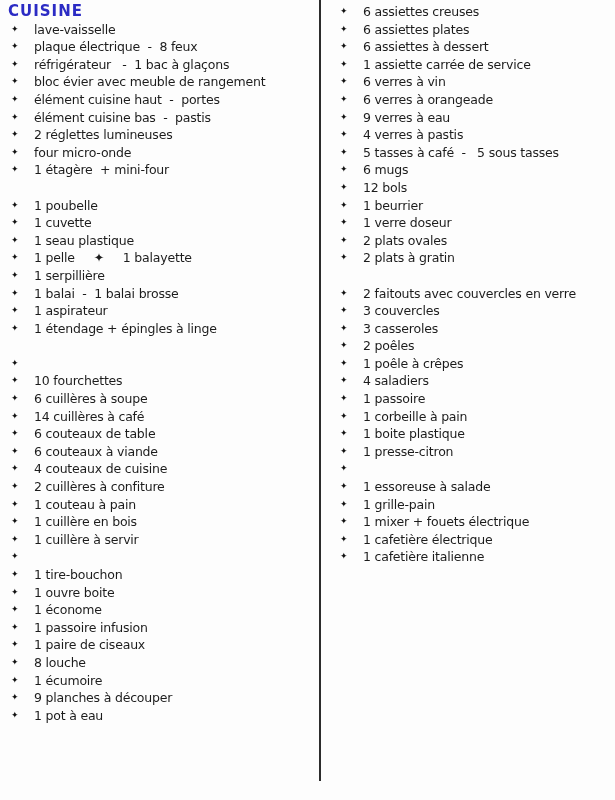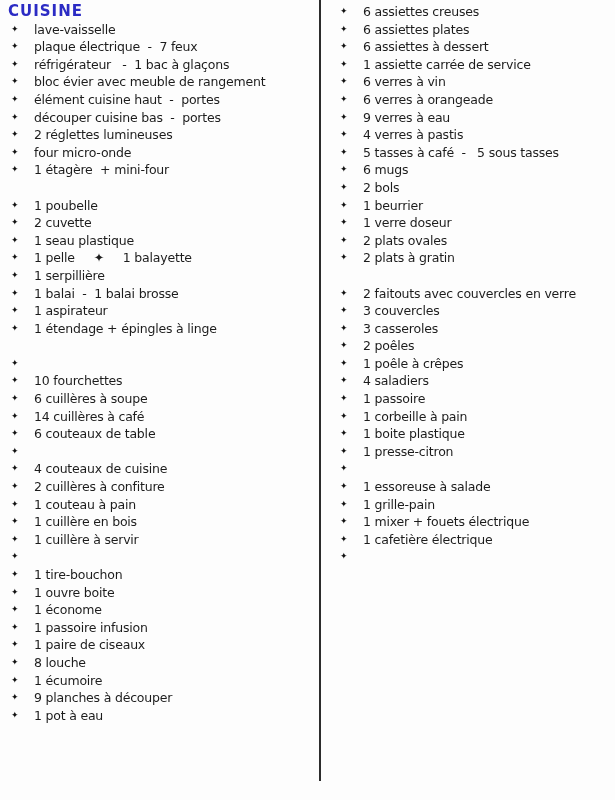--- a/index.html
+++ b/index.html
@@ -54,37 +54,37 @@
   <div class="col col-left">
     <div class="page-title">CUISINE</div>
     <div>
         <ul class="group">
           <li class="row">
             <span class="bullet">✦</span>
             <span class="label">lave-vaisselle</span>
           </li>
           <li class="row">
             <span class="bullet">✦</span>
-            <span class="label">plaque électrique  -  7 feux</span>
+            <span class="label">plaque électrique  -  8 feux</span>
           </li>
           <li class="row">
             <span class="bullet">✦</span>
             <span class="label">réfrigérateur   -  1 bac à glaçons</span>
           </li>
           <li class="row">
             <span class="bullet">✦</span>
             <span class="label">bloc évier avec meuble de rangement</span>
           </li>
           <li class="row">
             <span class="bullet">✦</span>
             <span class="label">élément cuisine haut  -  portes</span>
           </li>
           <li class="row">
             <span class="bullet">✦</span>
-            <span class="label">découper cuisine bas  -  portes</span>
+            <span class="label">élément cuisine bas  -  pastis</span>
           </li>
           <li class="row">
             <span class="bullet">✦</span>
             <span class="label">2 réglettes lumineuses</span>
           </li>
           <li class="row">
             <span class="bullet">✦</span>
             <span class="label">four micro-onde</span>
           </li>
           <li class="row">
@@ -92,21 +92,21 @@
             <span class="label">1 étagère  + mini-four</span>
           </li>
         </ul>
         <ul class="group">
           <li class="row">
             <span class="bullet">✦</span>
             <span class="label">1 poubelle</span>
           </li>
           <li class="row">
             <span class="bullet">✦</span>
-            <span class="label">2 cuvette</span>
+            <span class="label">1 cuvette</span>
           </li>
           <li class="row">
             <span class="bullet">✦</span>
             <span class="label">1 seau plastique</span>
           </li>
           <li class="row">
             <span class="bullet">✦</span>
             <span class="label">1 pelle     ✦     1 balayette</span>
           </li>
           <li class="row">
@@ -141,20 +141,21 @@
           <li class="row">
             <span class="bullet">✦</span>
             <span class="label">14 cuillères à café</span>
           </li>
           <li class="row">
             <span class="bullet">✦</span>
             <span class="label">6 couteaux de table</span>
           </li>
           <li class="row">
             <span class="bullet">✦</span>
+            <span class="label">6 couteaux à viande</span>
           </li>
           <li class="row">
             <span class="bullet">✦</span>
             <span class="label">4 couteaux de cuisine</span>
           </li>
           <li class="row">
             <span class="bullet">✦</span>
             <span class="label">2 cuillères à confiture</span>
           </li>
           <li class="row">
@@ -250,21 +251,21 @@
           <li class="row">
             <span class="bullet">✦</span>
             <span class="label">5 tasses à café  -   5 sous tasses</span>
           </li>
           <li class="row">
             <span class="bullet">✦</span>
             <span class="label">6 mugs</span>
           </li>
           <li class="row">
             <span class="bullet">✦</span>
-            <span class="label">2 bols</span>
+            <span class="label">12 bols</span>
           </li>
           <li class="row">
             <span class="bullet">✦</span>
             <span class="label">1 beurrier</span>
           </li>
           <li class="row">
             <span class="bullet">✦</span>
             <span class="label">1 verre doseur</span>
           </li>
           <li class="row">
@@ -331,17 +332,18 @@
           <li class="row">
             <span class="bullet">✦</span>
             <span class="label">1 mixer + fouets électrique</span>
           </li>
           <li class="row">
             <span class="bullet">✦</span>
             <span class="label">1 cafetière électrique</span>
           </li>
           <li class="row">
             <span class="bullet">✦</span>
+            <span class="label">1 cafetière italienne</span>
           </li>
         </ul>
       </div>
   </div>
 </div>
 
 </body></html>

